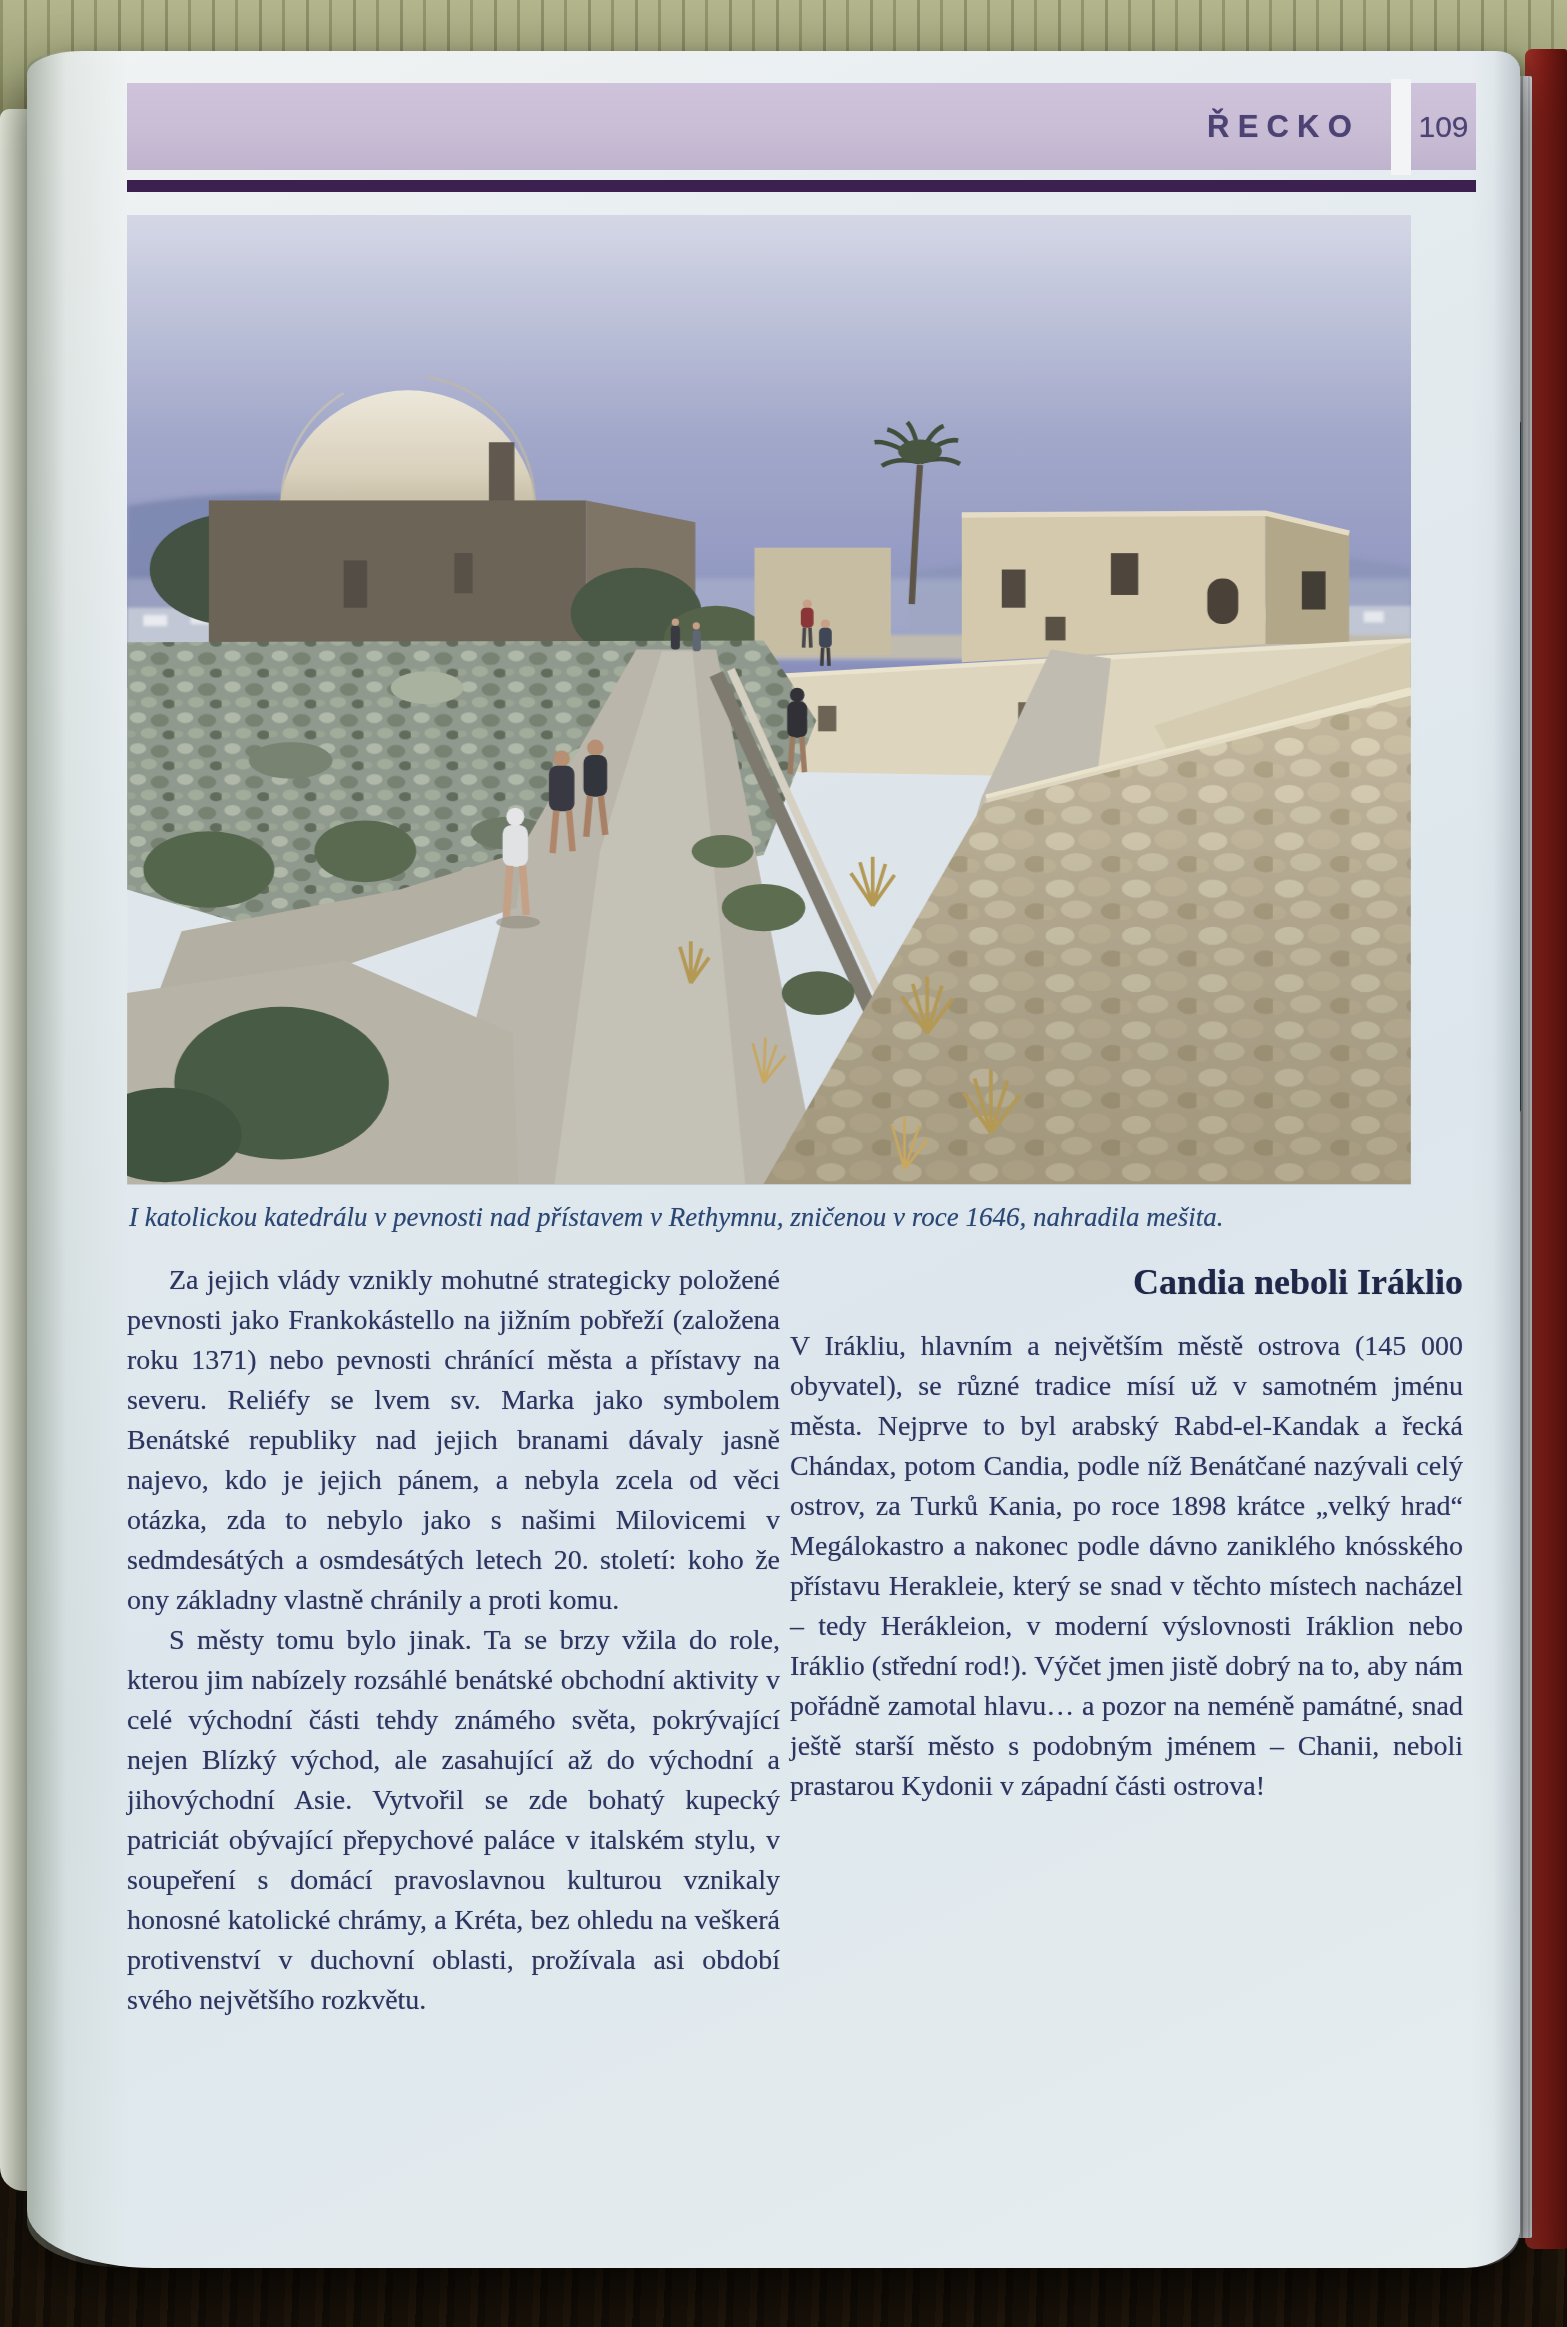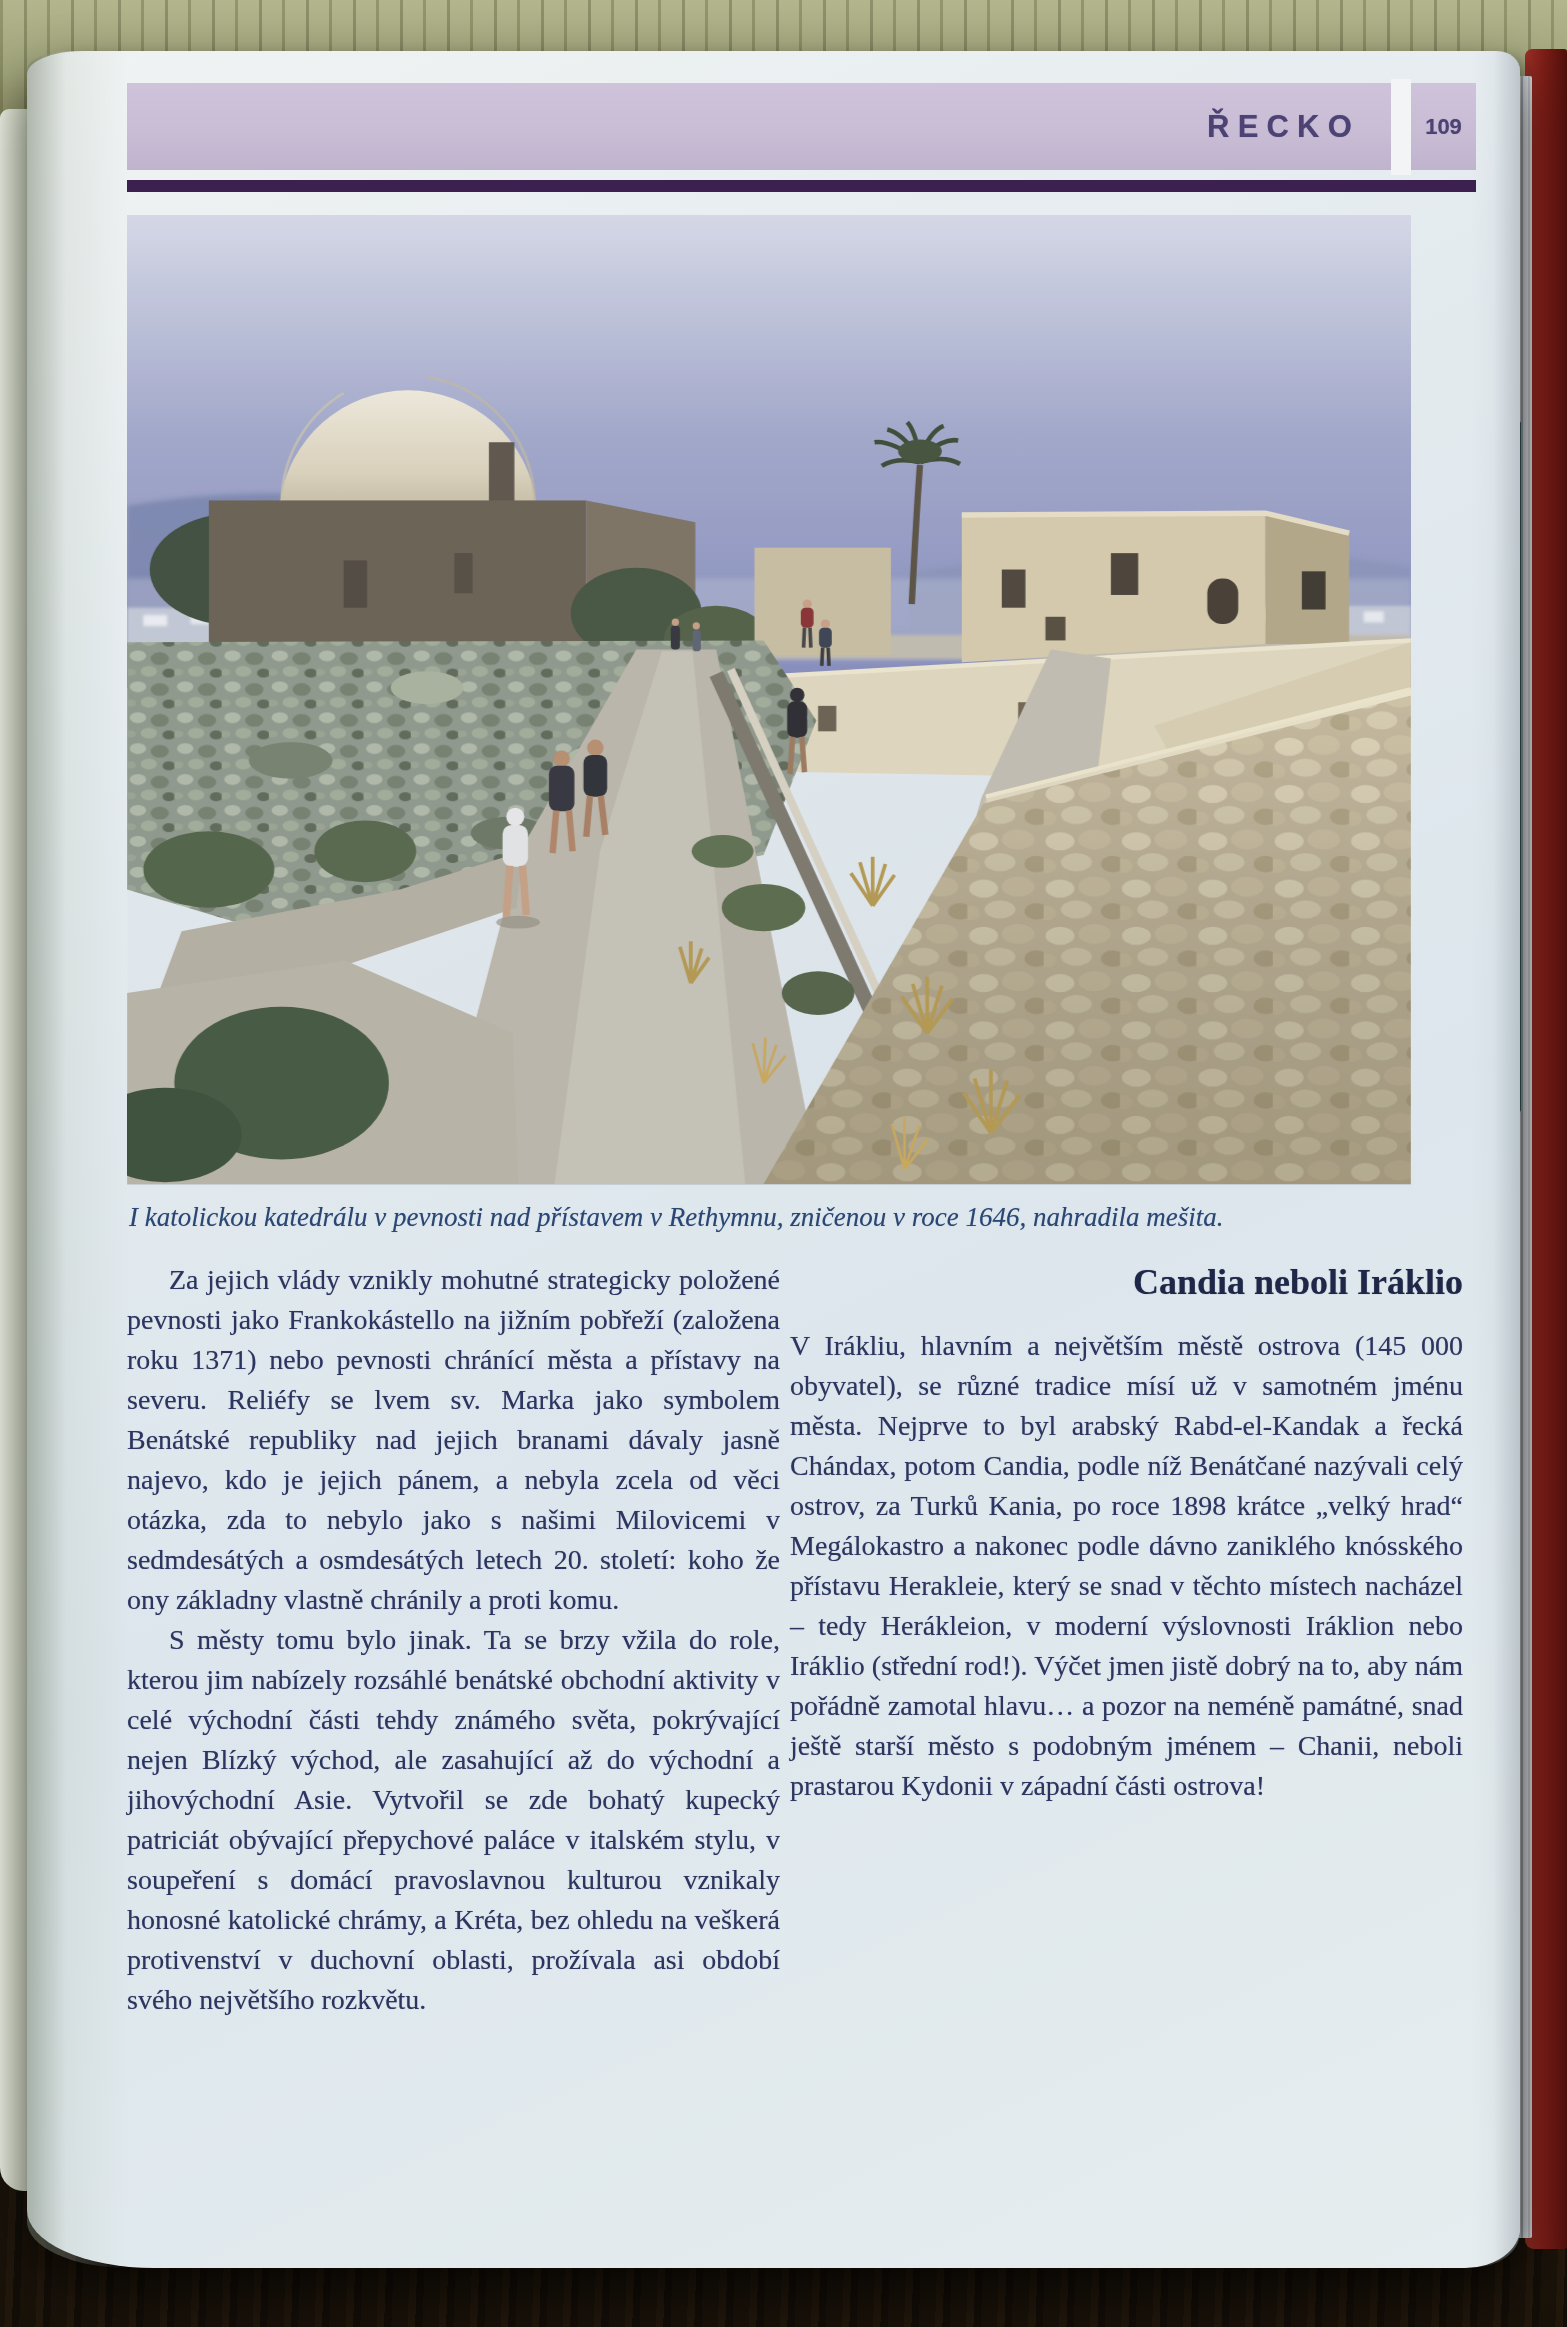--- a/index.html
+++ b/index.html
@@ -66,21 +66,21 @@
     background:linear-gradient(180deg,#cec3da 0%,var(--band-bg) 55%,#bfb3cd 100%);
   }
   .band-label{
     position:absolute;right:116px;top:0;height:100%;display:flex;align-items:center;
     font-family:"Liberation Sans",sans-serif;font-size:31px;font-weight:600;
     letter-spacing:8.2px;color:var(--band-text);text-shadow:0 0 0.9px rgba(76,66,115,.5);
   }
   .band-gap{position:absolute;right:65px;top:-3.6px;width:20px;height:110%;background:#f3f4f6;}
   .band-number{
     position:absolute;right:0;top:0;width:65px;height:100%;display:flex;align-items:center;justify-content:center;
-    font-family:"Liberation Sans",sans-serif;font-size:22px;font-weight:700;color:var(--band-text);
+    font-family:"Liberation Sans",sans-serif;font-size:30px;font-weight:400;color:var(--band-text);
     text-shadow:0 0 0.9px rgba(76,66,115,.5);
   }
   .header-rule{position:absolute;left:100px;top:129px;width:1349px;height:11.8px;background:var(--band-rule);}
   
   .photo{
     position:absolute;left:100px;top:164px;width:1284px;height:969px;overflow:hidden;
     box-shadow:0 0.9px 0 rgba(0,0,0,.12);
   }
   .photo svg{display:block;width:100%;height:100%;}
   .photo-caption{

